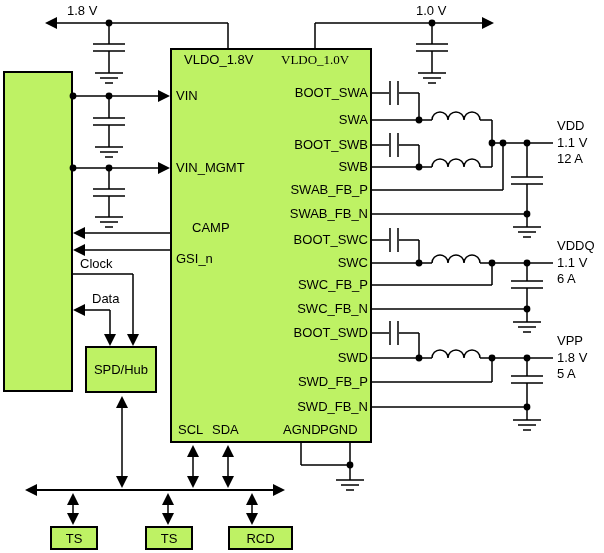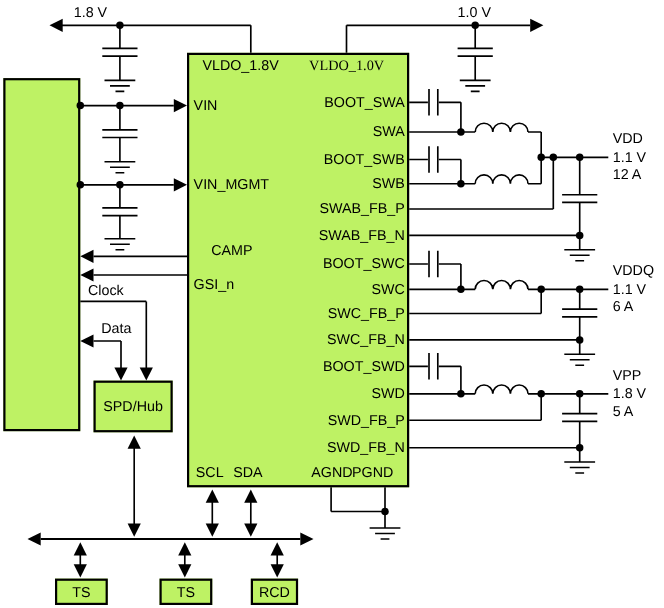--- a/index.html
+++ b/index.html
@@ -32,21 +32,21 @@
   <div class="box" style="left:170px;top:48px;width:202px;height:395px;"></div>
   <div class="box" style="left:85px;top:346px;width:72px;height:47px;">
     <span class="boxtxt">SPD/Hub</span>
   </div>
   <div class="box" style="left:50px;top:526px;width:48px;height:24px;">
     <span class="boxtxt">TS</span>
   </div>
   <div class="box" style="left:145px;top:526px;width:48px;height:24px;">
     <span class="boxtxt">TS</span>
   </div>
-  <div class="box" style="left:228px;top:526px;width:43px;height:24px;">
+  <div class="box" style="left:228px;top:526px;width:65px;height:24px;">
     <span class="boxtxt">RCD</span>
   </div>
 
   <svg class="wiring" width="604" height="553" viewBox="0 0 604 553">
 
     <g>
       <path class="w" d="M53,23 H228 M228,23 V48"></path>
       <polygon class="ah" points="45,23 57,17 57,29"></polygon>
       <circle class="dot" cx="109" cy="23" r="3.4"></circle>
       <path class="w" d="M109,23 V44 M93,44 h32 M93,51 h32 M109,51 V73"></path>

